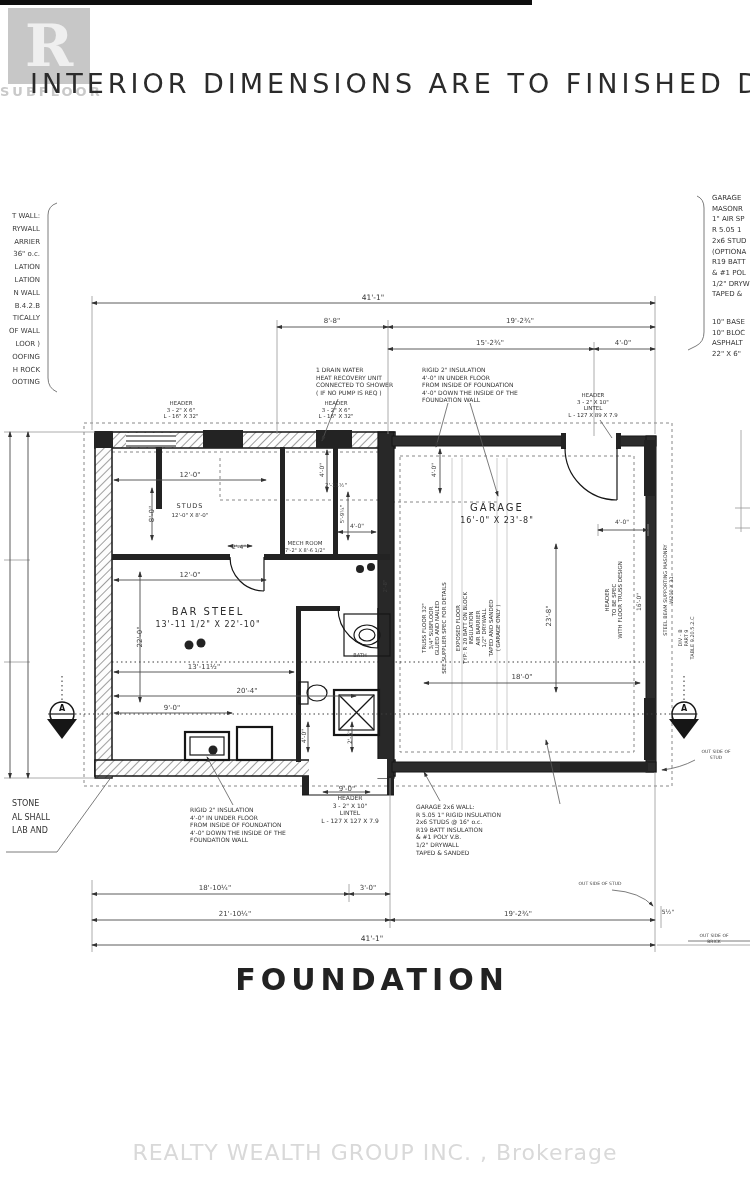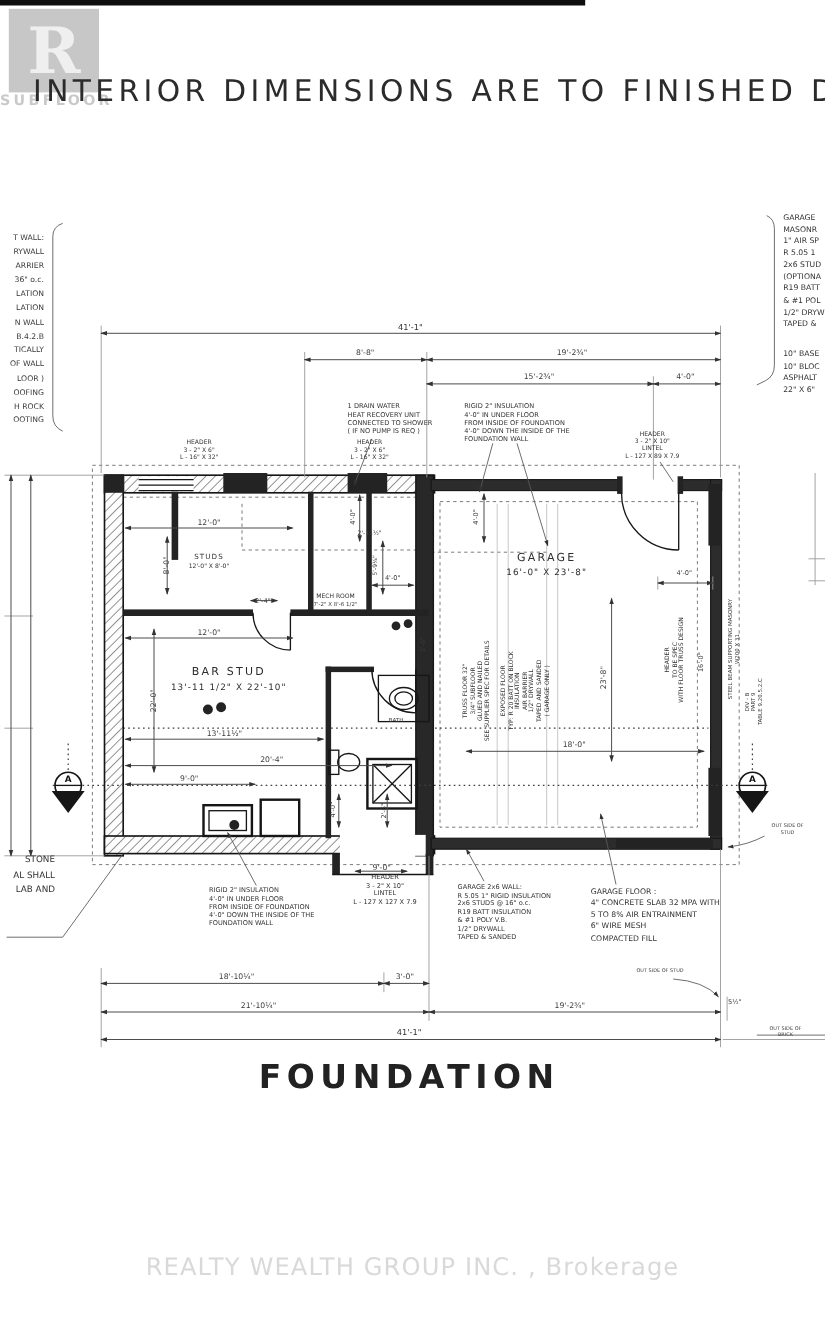--- a/index.html
+++ b/index.html
@@ -296,21 +296,21 @@
 L - 16" X 32"</div>
   <div class="lbl t55 c" style="left:593px;top:392px">HEADER
 3 - 2" X 10"
 LINTEL
 L - 127 X 89 X 7.9</div>
 
   <div class="lbl t65 c" style="left:190px;top:503px;letter-spacing:1px">STUDS</div>
   <div class="lbl t55 c" style="left:190px;top:512px">12'-0" X 8'-0"</div>
   <div class="lbl t55 c" style="left:305px;top:540px">MECH ROOM</div>
   <div class="lbl t5 c" style="left:305px;top:547px">7'-2" X 8'-6 1/2"</div>
-  <div class="lbl room-big c" style="left:208px;top:606px">BAR STUD</div>
+  <div class="lbl room-big c" style="left:208px;top:606px">BAR STEEL</div>
   <div class="lbl room-size c" style="left:208px;top:620px">13'-11 1/2" X 22'-10"</div>
   <div class="lbl t5 c" style="left:360px;top:652px">BATH</div>
   <div class="lbl room-big c" style="left:497px;top:502px">GARAGE</div>
   <div class="lbl room-size c" style="left:497px;top:516px">16'-0" X 23'-8"</div>
 
   <div class="lbl dim c" style="left:190px;top:471px">12'-0"</div>
   <div class="lbl dim rc" style="left:152px;top:514px">8'-0"</div>
   <div class="lbl dim6 c" style="left:239px;top:543px">2'-4"</div>
   <div class="lbl dim c" style="left:190px;top:571px">12'-0"</div>
   <div class="lbl dim rc" style="left:140px;top:637px">22'-0"</div>
@@ -351,44 +351,39 @@
 PART 9
 TABLE 9.20.5.2.C</div>
 
   <div class="lbl sec c" style="left:62px;top:704px">A</div>
   <div class="lbl sec c" style="left:684px;top:704px">A</div>
 
   <div class="lbl t45 c" style="left:716px;top:749px">OUT SIDE OF STUD</div>
   <div class="lbl t45 c" style="left:600px;top:881px">OUT SIDE OF STUD</div>
   <div class="lbl t45 c" style="left:714px;top:933px">OUT SIDE OF BRICK</div>
 
-  <div class="lbl t8 pre" style="right:700px;top:775px;text-align:right">STONE
+  <div class="lbl t8 pre" style="right:700px;top:797px;">STONE
 AL SHALL
 LAB AND</div>
   <div class="lbl t6" style="left:190px;top:806px">RIGID 2" INSULATION
 4'-0" IN UNDER FLOOR
 FROM INSIDE OF FOUNDATION
 4'-0" DOWN THE INSIDE OF THE
 FOUNDATION WALL</div>
   <div class="lbl t6 c" style="left:350px;top:794px">HEADER
 3 - 2" X 10"
 LINTEL
 L - 127 X 127 X 7.9</div>
   <div class="lbl t6" style="left:416px;top:803px">GARAGE 2x6 WALL:
 R 5.05 1" RIGID INSULATION
 2x6 STUDS @ 16" o.c.
 R19 BATT INSULATION
 &amp; #1 POLY V.B.
 1/2" DRYWALL
 TAPED &amp; SANDED</div>
-  <div class="lbl t7" style="left:537px;top:806px;line-height:10.4px">GARAGE FLOOR :
-4" CONCRETE SLAB 32 MPA WITH
-5 TO 8% AIR ENTRAINMENT
-6" WIRE MESH
-COMPACTED FILL</div>
 
   <div class="lbl dim c" style="left:215px;top:884px">18'-10¼"</div>
   <div class="lbl dim c" style="left:368px;top:884px">3'-0"</div>
   <div class="lbl dim c" style="left:235px;top:910px">21'-10¼"</div>
   <div class="lbl dim c" style="left:518px;top:910px">19'-2¾"</div>
   <div class="lbl dim6 c" style="left:668px;top:908px">5½"</div>
   <div class="lbl dim8 c" style="left:372px;top:934px">41'-1"</div>
 
   <div class="lbl wm c" style="left:375px;top:1140px">REALTY WEALTH GROUP INC. , Brokerage</div>
   <div class="lbl title c" style="left:372px;top:962px">FOUNDATION</div>

